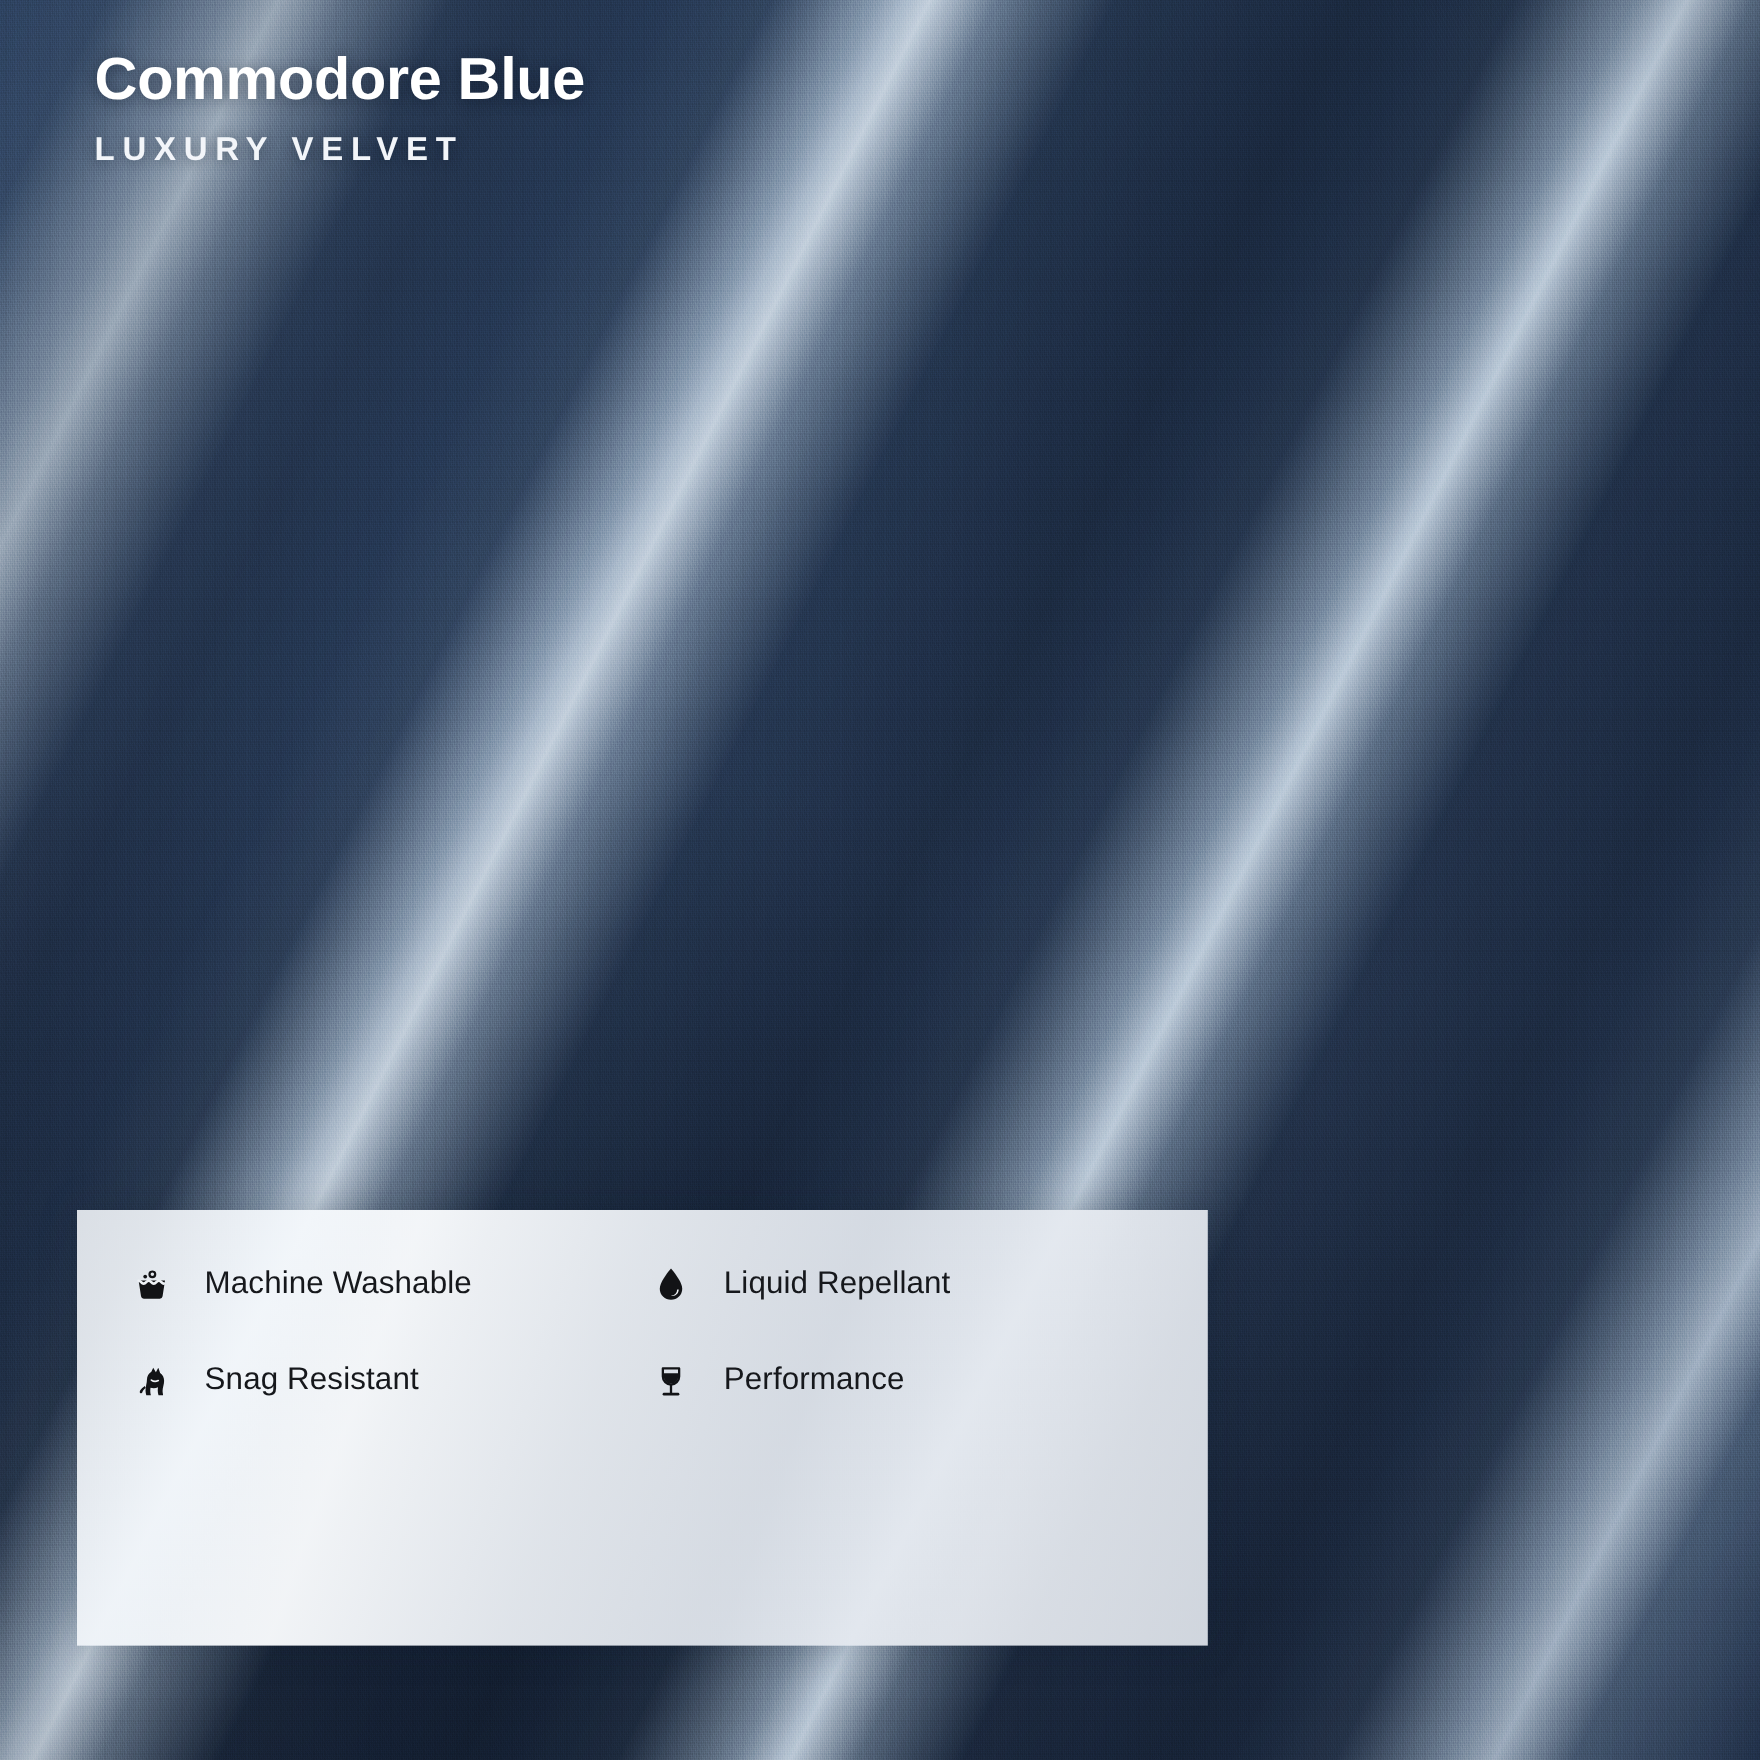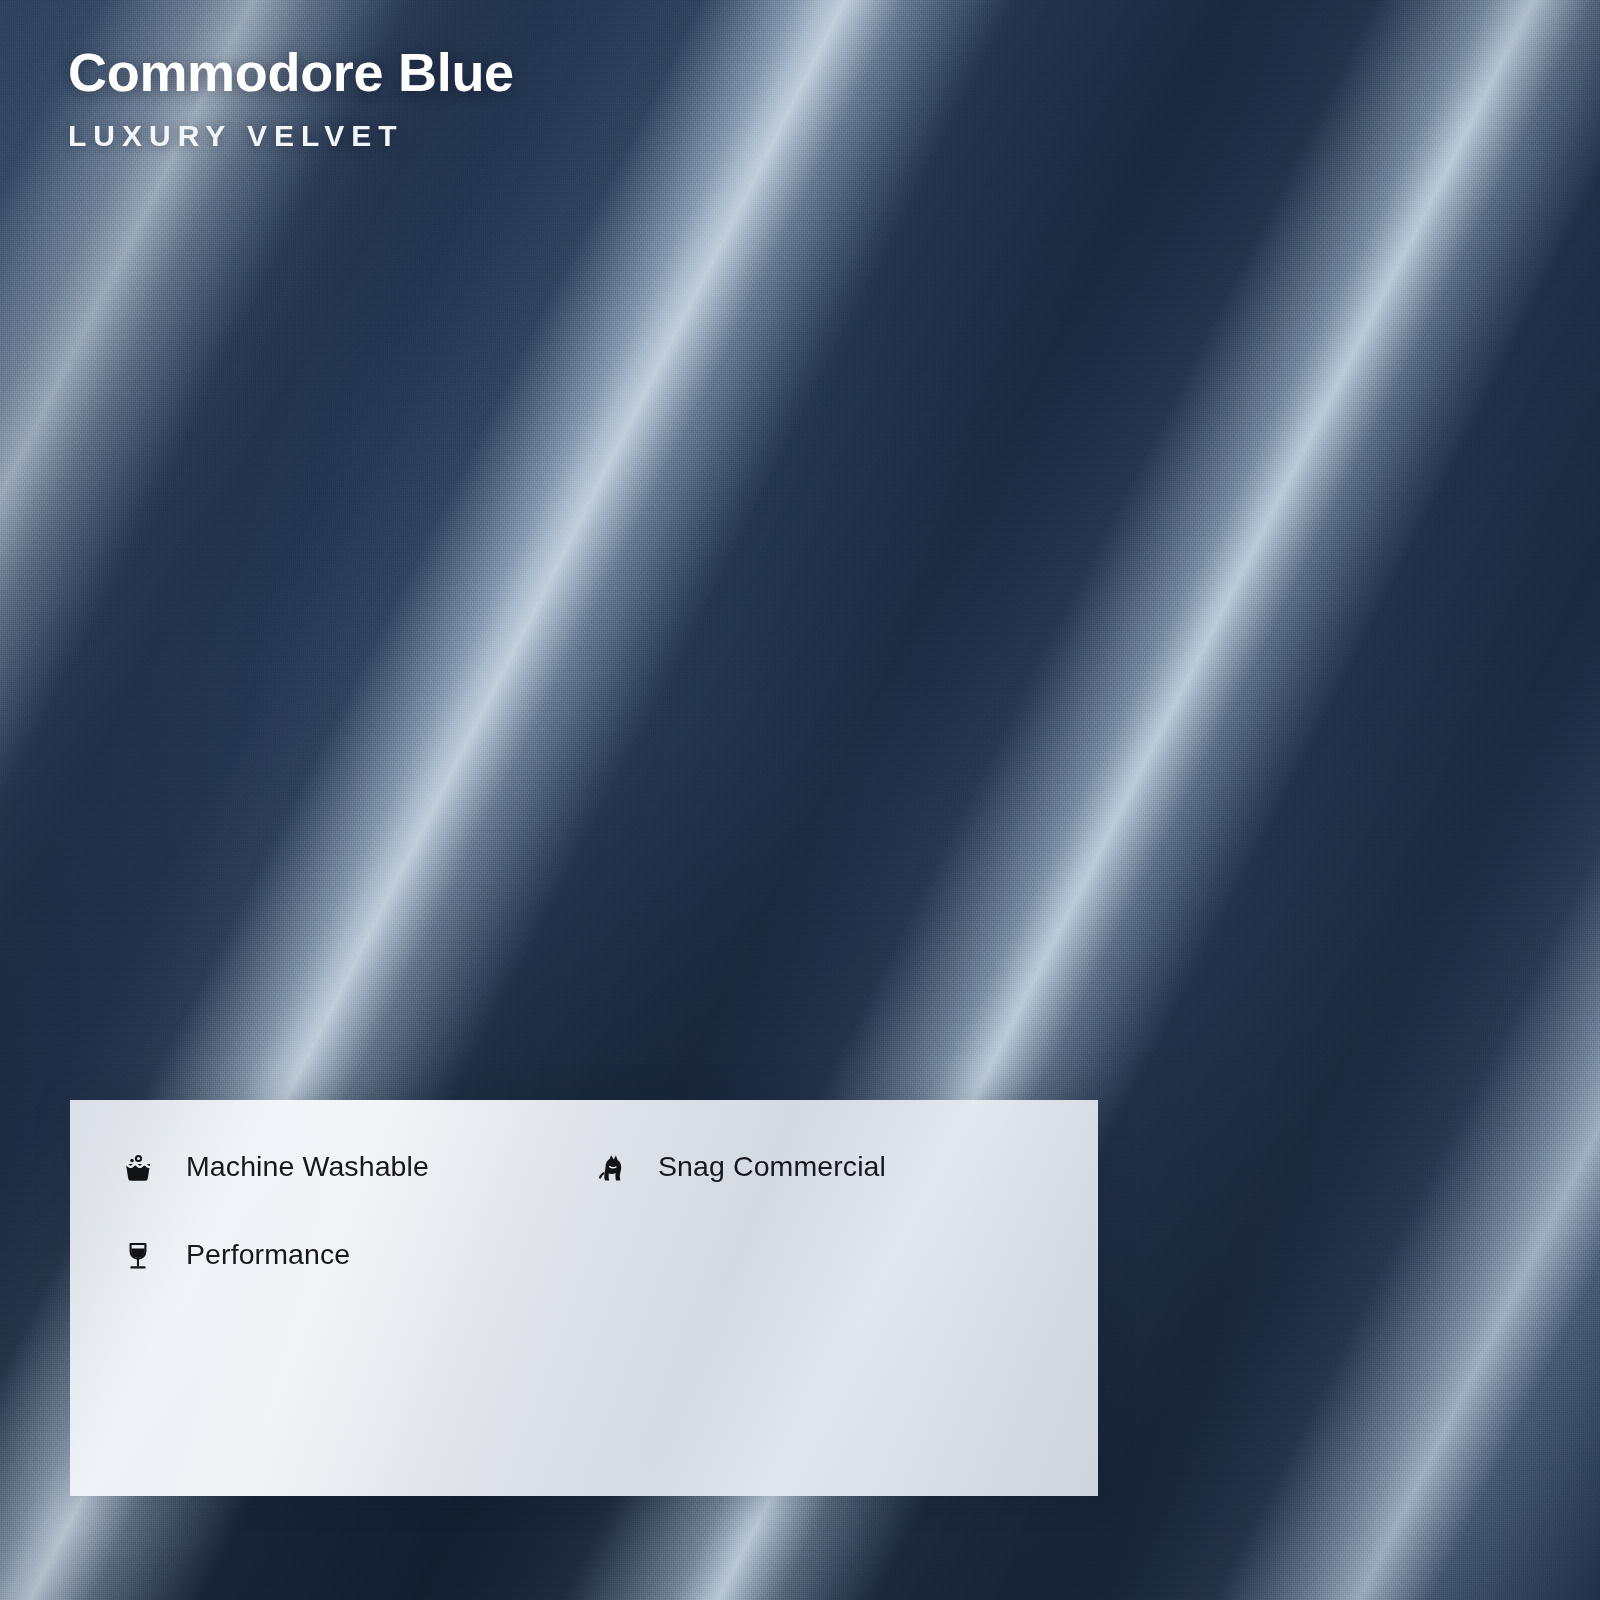--- a/index.html
+++ b/index.html
@@ -72,21 +72,21 @@
       repeating-linear-gradient(63deg, rgba(255,255,255,.022) 0 1px, rgba(0,0,0,.03) 1px 3px);
     opacity:.85;mix-blend-mode:overlay;
   }
   .grain{
     background-image:
       repeating-conic-gradient(from 0deg at 50% 50%, rgba(255,255,255,.05) 0deg 3deg, rgba(0,0,0,.05) 3deg 6deg);
     background-size:7px 7px;opacity:.30;mix-blend-mode:overlay;
   }
 
   
-  .header{position:absolute;left:68px;top:44px;}
+  .header{position:absolute;left:86px;top:44px;}
   .title{
     color:#fff;font-size:54px;font-weight:700;letter-spacing:-0.3px;line-height:1.05;
     text-shadow:0 2px 14px rgba(6,14,28,.45);
   }
   .subtitle{
     color:#f2f5f9;font-size:30px;font-weight:700;letter-spacing:7px;margin-top:18px;
     text-shadow:0 2px 12px rgba(6,14,28,.40);
   }
 
   
@@ -140,30 +140,39 @@
             <circle cx="14" cy="13.5" r="1.7" fill="#121316"></circle>
             <path d="M8 17h24l-2.2 14.5a2.6 2.6 0 0 1-2.6 2.2H12.8a2.6 2.6 0 0 1-2.6-2.2z" fill="#121316"></path>
             <path d="M8 17.3c2.3 0 2.3 2.6 4.6 2.6s2.3-2.6 4.6-2.6 2.3 2.6 4.6 2.6 2.3-2.6 4.6-2.6 2.3 2.6 4.6 2.6" fill="none" stroke="#eef1f5" stroke-width="2.4" stroke-linecap="round"></path>
           </svg>
         </span>
         <span class="flabel">Machine Washable</span>
       </div>
 
 
 
+      <div class="feat">
+        <span class="ico">
+          <svg width="40" height="40" viewBox="0 0 40 40">
+            <path d="M20 6.2c0 0 10.2 11.6 10.2 18.3A10.2 10.2 0 0 1 20 34.7 10.2 10.2 0 0 1 9.8 24.5C9.8 17.8 20 6.2 20 6.2z" fill="#121316"></path>
+            <path d="M25.6 25.3a5.6 5.6 0 0 1-5.6 5.6c3.7 1 7-1.6 7-5.6z" fill="#eef1f5"></path>
+          </svg>
+        </span>
+        <span class="flabel">Liquid Repellant</span>
+      </div>
 
       <div class="feat">
         <span class="ico">
           <svg width="40" height="40" viewBox="0 0 40 40">
             <path d="M21.3 8.3l2.4 4.2 2.2-4 1.7 4.6c2.3 1.5 3.6 4 3.6 7.2 0 3.6-1.4 6.3-1.4 9.2 0 1.6.5 2.9.5 3.9h-4.2c-.4-1.3-.7-2.7-.7-4.2 0-1.1.1-2.1.3-3-1.2.5-2.6.8-4 .8-1 0-2-.1-2.9-.4-.1 1-.2 2-.2 3 0 1.4.2 2.7.6 3.8h-4.2c-.4-1.1-.7-2.5-.7-4 0-4.1 1.3-7 1.3-10.3 0-2.9 1.5-5.7 4-7.1z" fill="#121316"></path>
             <path d="M13.7 24.9c-1.6.9-3.3 2.5-4.3 4.3-.6 1.1-.4 2.1.3 2.4.7.3 1.4-.2 1.7-1 .7-1.7 1.8-3 3.1-3.8z" fill="#121316"></path>
             <path d="M19.6 19.6c1.7 1.3 4.2 1.5 6.3.5" fill="none" stroke="#eef1f5" stroke-width="1.5" stroke-linecap="round"></path>
           </svg>
         </span>
-        <span class="flabel">Snag Commercial</span>
+        <span class="flabel">Snag Resistant</span>
       </div>
 
 
       <div class="feat">
         <span class="ico">
           <svg width="40" height="40" viewBox="0 0 40 40">
             <path d="M12.6 9h14.8v7.3c0 4.1-3.3 7.4-7.4 7.4s-7.4-3.3-7.4-7.4z" fill="none" stroke="#121316" stroke-width="2.1" stroke-linejoin="round"></path>
             <path d="M13.4 13.4h13.2v2.9c0 3.6-3 6.6-6.6 6.6s-6.6-3-6.6-6.6z" fill="#121316"></path>
             <line x1="20" y1="23.7" x2="20" y2="31.5" stroke="#121316" stroke-width="2.1"></line>
             <line x1="13.6" y1="32.4" x2="26.4" y2="32.4" stroke="#121316" stroke-width="2.4" stroke-linecap="round"></line>

